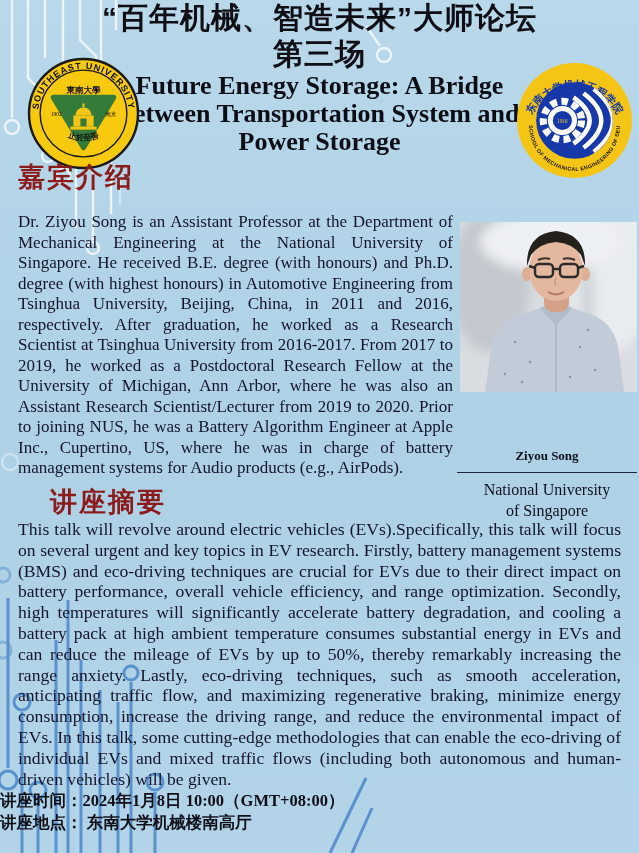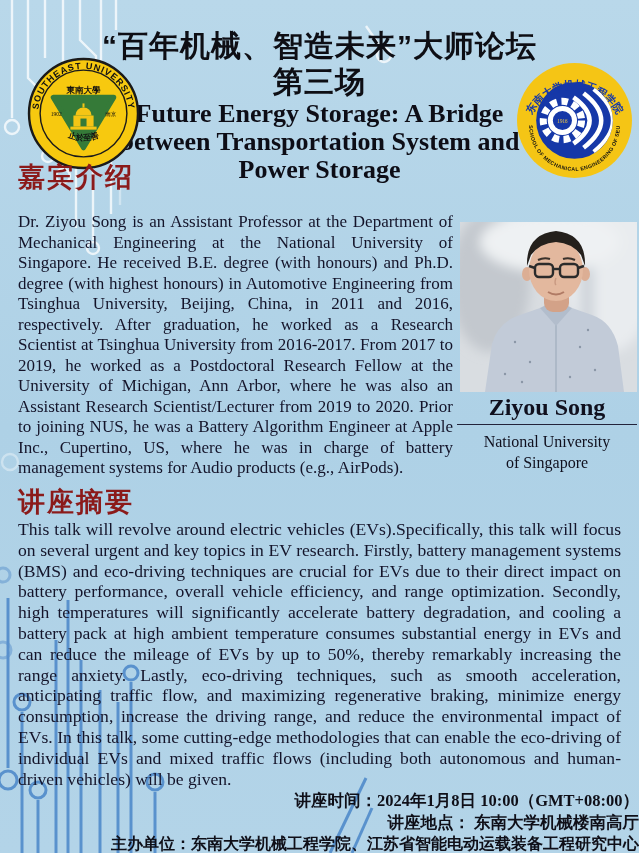--- a/index.html
+++ b/index.html
@@ -3,56 +3,56 @@
 <meta charset="utf-8">
 <style>
   html,body{margin:0;padding:0;background:#8fb6d0;}
   .poster{
     position:relative;width:639px;height:853px;overflow:hidden;
     background:linear-gradient(180deg,#b9d8ea 0%,#aed1e6 50%,#b3d4e8 100%);
     font-family:"Liberation Serif",serif;color:#14142a;
   }
   .traces{position:absolute;inset:0;width:639px;height:853px;}
   .content{position:absolute;inset:0;}
-  .title-block{position:absolute;left:0;right:0;top:28px;text-align:center;}
+  .title-block{position:absolute;left:0;right:0;top:0;text-align:center;}
   .title-cn{
     font-family:"Liberation Sans",sans-serif;font-weight:700;color:#0e0e14;
     font-size:30px;line-height:36px;letter-spacing:1px;
   }
   .title-en{
     font-weight:700;color:#0d0d16;font-size:26px;line-height:28px;
   }
   .logo{position:absolute;}
   .logo-left{left:27px;top:57px;width:113px;height:113px;}
   .logo-right{left:515px;top:61px;width:119px;height:119px;}
   .section-heading{
     position:absolute;left:18px;
     font-family:"Liberation Sans",sans-serif;font-weight:700;
     font-size:27px;color:#8b1a1a;letter-spacing:2px;
   }
   .heading-guest{top:159px;}
-  .heading-abstract{top:484px;}
+  .heading-abstract{top:484px;margin-left:32px;}
   .bio{
     position:absolute;left:18px;top:212px;width:435px;
     font-size:17px;line-height:20.5px;text-align:justify;color:#14142a;
   }
   .photo-box{position:absolute;left:460px;top:222px;width:177px;height:170px;overflow:hidden;}
   .caption{
     position:absolute;left:455px;top:396px;width:184px;text-align:center;color:#10101e;
   }
-  .caption .name,.caption .role{font-weight:700;font-size:24px;line-height:23px;}
+  .caption .name,.caption .role{font-weight:700;font-size:13px;line-height:23px;margin-top:48px;}
   .caption .rule{border:none;border-top:1.6px solid #23233a;margin:5px 2px 6px 2px;}
   .caption .affil{font-size:16px;line-height:21px;}
   .abstract-text{
     position:absolute;left:18px;top:519px;width:603px;
     font-size:17.6px;line-height:20.8px;text-align:justify;color:#14142a;
   }
   .footer{
-    position:absolute;left:0;right:0;top:790px;text-align:right;
-    font-weight:600;color:#0f0f18;margin-left:12px;
+    position:absolute;left:0;right:0;top:790px;text-align:left;
+    font-weight:600;color:#0f0f18;
   }
   .footer .f-line{font-size:16.5px;line-height:21.5px;}
   .footer .f-org{font-size:16px;}
 </style>
 </head>
 <body>
 
 <div class="poster">
 
   <svg class="traces" viewBox="0 0 639 853" aria-hidden="true">
@@ -226,17 +226,16 @@
         <div>of Singapore</div>
       </div>
     </div>
 
     <div class="section-heading heading-abstract">讲座摘要</div>
     <div class="abstract-text">This talk will revolve around electric vehicles (EVs).Specifically, this talk will focus on several urgent and key topics in EV research. Firstly, battery management systems (BMS) and eco-driving techniques are crucial for EVs due to their direct impact on battery performance, overall vehicle efficiency, and range optimization. Secondly, high temperatures will significantly accelerate battery degradation, and cooling a battery pack at high ambient temperature consumes substantial energy in EVs and can reduce the mileage of EVs by up to 50%, thereby remarkably increasing the range anxiety. Lastly, eco-driving techniques, such as smooth acceleration, anticipating traffic flow, and maximizing regenerative braking, minimize energy consumption, increase the driving range, and reduce the environmental impact of EVs. In this talk, some cutting-edge methodologies that can enable the eco-driving of individual EVs and mixed traffic flows (including both autonomous and human-driven vehicles) will be given.</div>
 
     <div class="footer">
       <div class="f-line">讲座时间：2024年1月8日 10:00（GMT+08:00）</div>
       <div class="f-line">讲座地点： 东南大学机械楼南高厅</div>
-      <div class="f-line f-org">主办单位：东南大学机械工程学院、江苏省智能电动运载装备工程研究中心</div>
     </div>
 
   </div>
 </div>
 
 </body></html>

